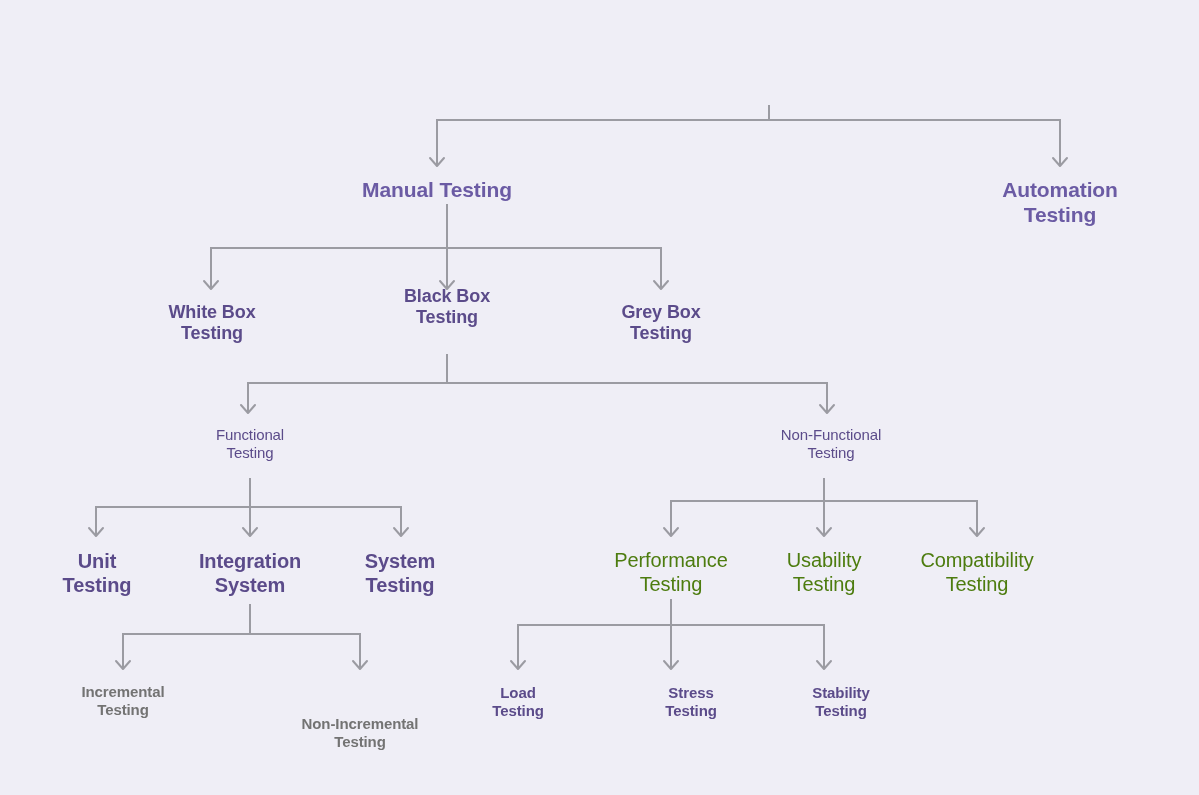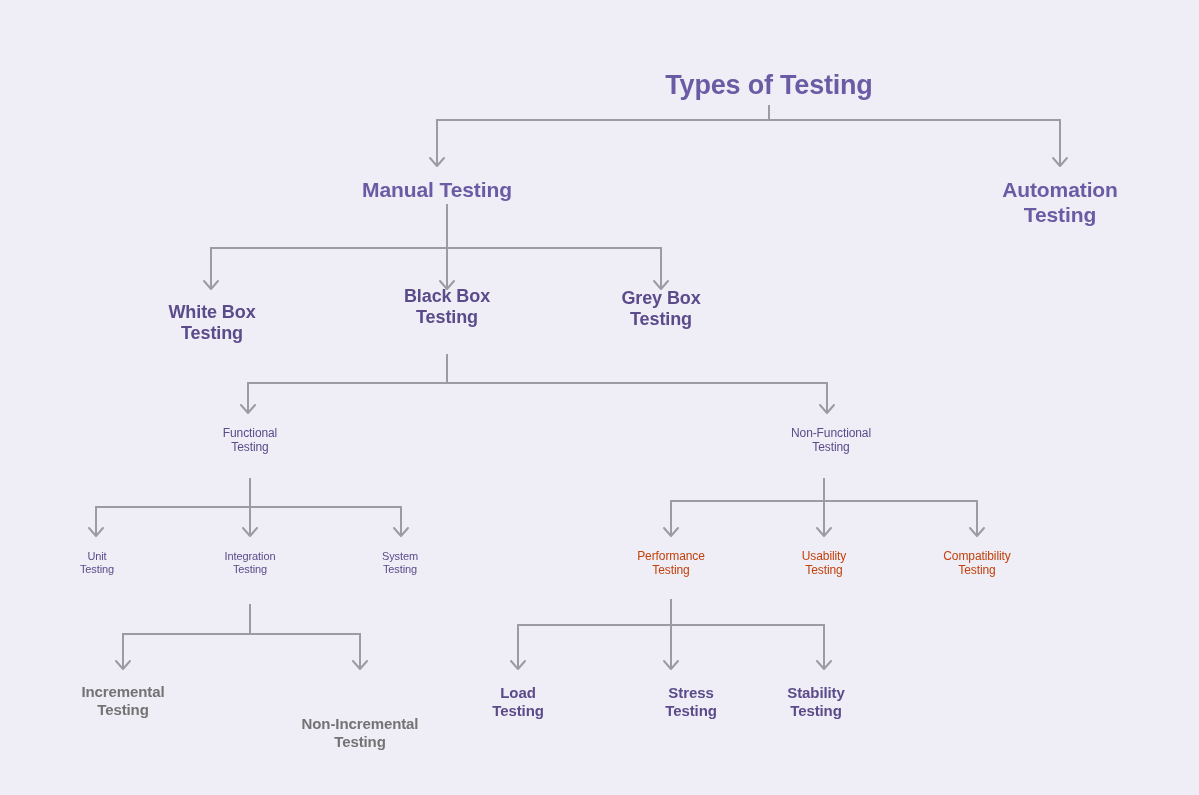--- a/index.html
+++ b/index.html
@@ -45,33 +45,33 @@
     font-size: 21px;
     font-weight: bold;
     color: #6b5ba4;
   }
   .lvl3 {
     font-size: 18px;
     font-weight: bold;
     color: #5b4b8a;
   }
   .lvl4 {
-    font-size: 12px;
+    font-size: 15px;
     font-weight: normal;
     color: #5b4b8a;
   }
   .lvl5 {
-    font-size: 11px;
+    font-size: 20px;
+    font-weight: bold;
+    color: #5b4b8a;
+  }
+  .lvl5b {
+    font-size: 20px;
     font-weight: normal;
-    color: #5b4b8a;
-  }
-  .lvl5b {
-    font-size: 12px;
-    font-weight: normal;
-    color: #c2410c;
+    color: #4d7c0f;
   }
   .lvl6 {
     font-size: 15px;
     font-weight: bold;
     color: #737373;
   }
   .lvl6b {
     font-size: 15px;
     font-weight: bold;
     color: #5b4b8a;
@@ -140,47 +140,46 @@
       <path d="M 817 528 L 824 536 L 831 528"></path>
       <path d="M 970 528 L 977 536 L 984 528"></path>
       <path d="M 116 661 L 123 669 L 130 661"></path>
       <path d="M 353 661 L 360 669 L 367 661"></path>
       <path d="M 511 661 L 518 669 L 525 661"></path>
       <path d="M 664 661 L 671 669 L 678 661"></path>
       <path d="M 817 661 L 824 669 L 831 661"></path>
     </g>
   </svg>
 
-  <div class="node title" style="left:769px; top:70px;">Types of Testing</div>
 
   <div class="node lvl2" style="left:437px; top:178px;">Manual Testing</div>
 
   <div class="node lvl2" style="left:1060px; top:178px;">Automation
 Testing</div>
 
   <div class="node lvl3" style="left:212px; top:302px;">White Box
 Testing</div>
 
   <div class="node lvl3" style="left:447px; top:286px;">Black Box
 Testing</div>
 
-  <div class="node lvl3" style="left:661px; top:288px;">Grey Box
+  <div class="node lvl3" style="left:661px; top:302px;">Grey Box
 Testing</div>
 
   <div class="node lvl4" style="left:250px; top:426px;">Functional
 Testing</div>
 
   <div class="node lvl4" style="left:831px; top:426px;">Non-Functional
 Testing</div>
 
   <div class="node lvl5" style="left:97px; top:550px;">Unit
 Testing</div>
 
   <div class="node lvl5" style="left:250px; top:550px;">Integration
-Testing</div>
+System</div>
 
   <div class="node lvl5" style="left:400px; top:550px;">System
 Testing</div>
 
   <div class="node lvl5b" style="left:671px; top:549px;">Performance
 Testing</div>
 
   <div class="node lvl5b" style="left:824px; top:549px;">Usability
 Testing</div>
 
@@ -192,16 +191,16 @@
 
   <div class="node lvl6" style="left:360px; top:683px;margin-top:32px;">Non-Incremental
 Testing</div>
 
   <div class="node lvl6b" style="left:518px; top:684px;">Load
 Testing</div>
 
   <div class="node lvl6b" style="left:691px; top:684px;">Stress
 Testing</div>
 
-  <div class="node lvl6b" style="left:816px; top:684px;">Stability
+  <div class="node lvl6b" style="left:841px; top:684px;">Stability
 Testing</div>
 
 </div>
 
 </body></html>

